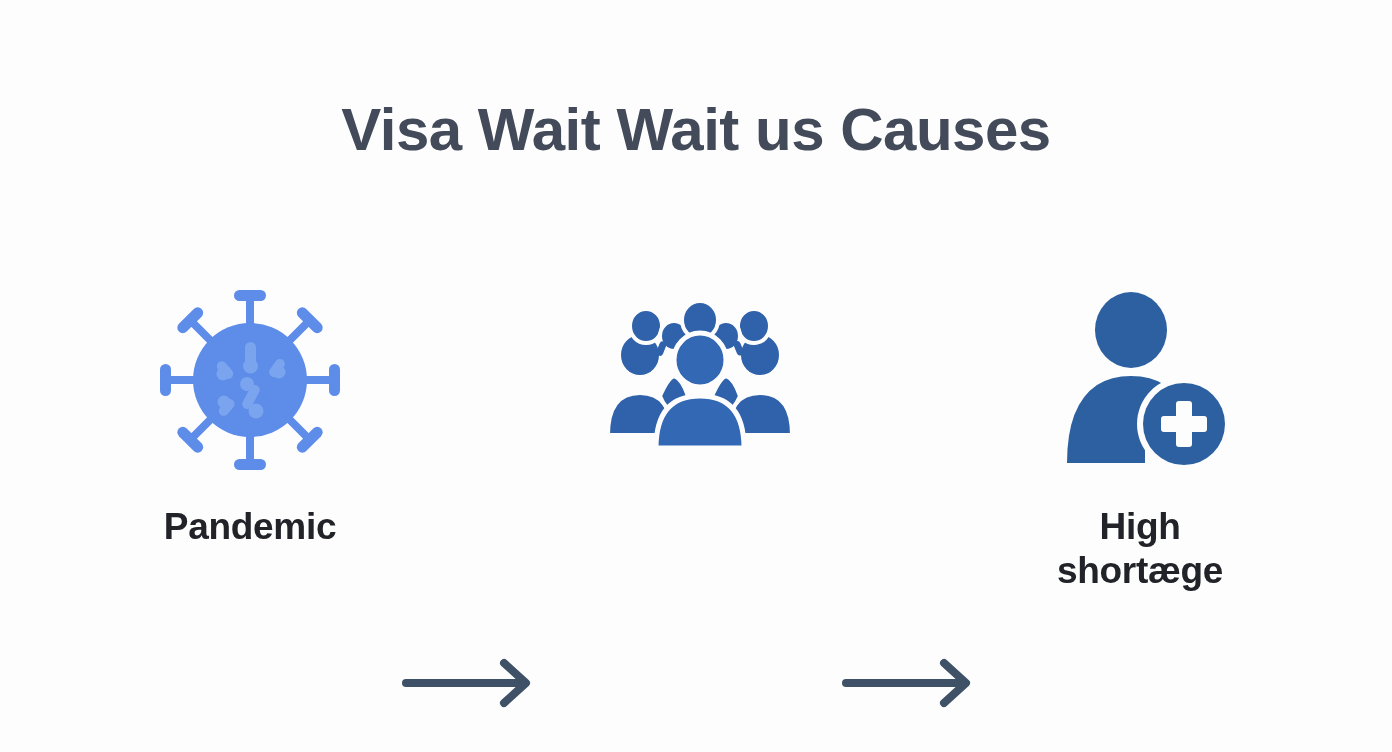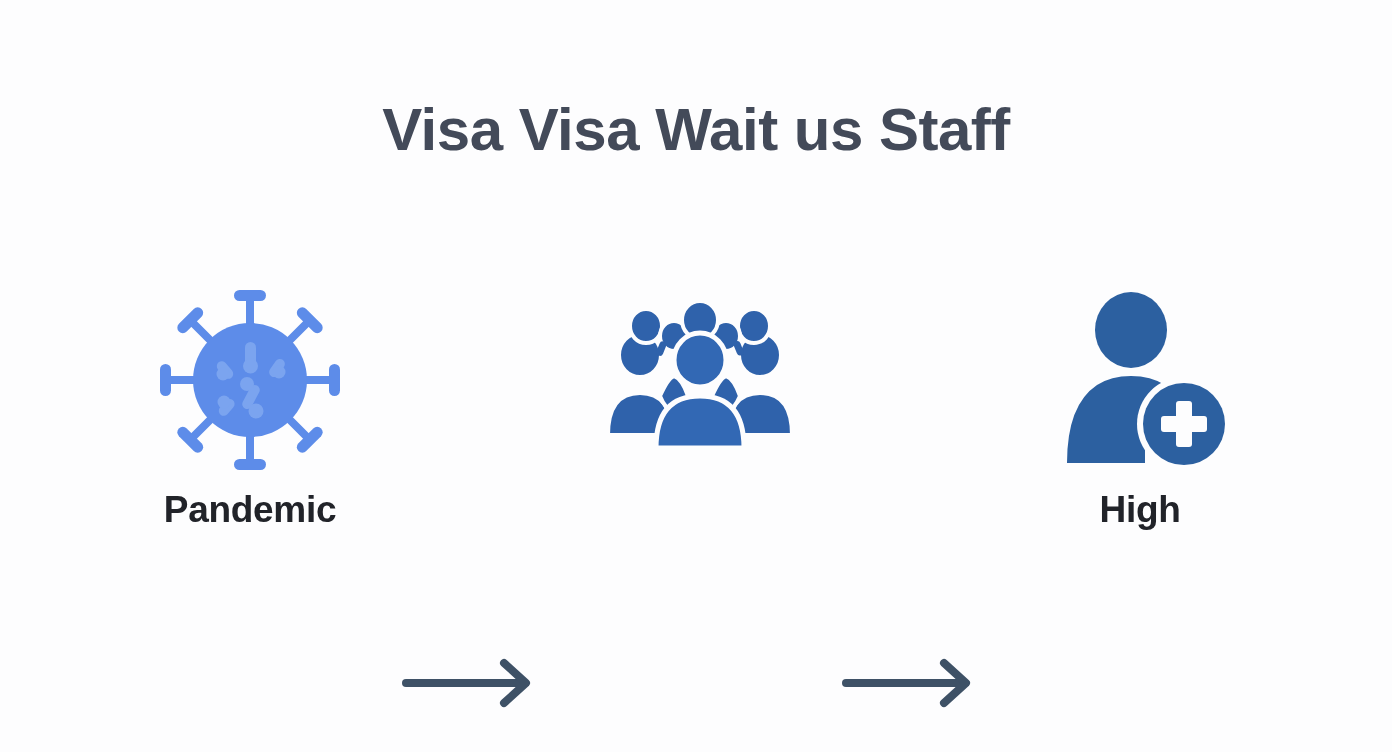--- a/index.html
+++ b/index.html
@@ -53,21 +53,21 @@
     height: 330px;
     text-align: center;
   }
   .step-icon {
     height: 200px;
     display: flex;
     align-items: center;
     justify-content: center;
   }
   .step-label {
-    margin-top: 8px;
+    margin-top: 25px;
     font-size: 37px;
     font-weight: 700;
     color: #212329;
     line-height: 1.18;
     letter-spacing: -0.3px;
   }
   .step-label .l2 { display: block; }
 
   #step-1 { left: 110px; }
   #step-2 { left: 560px; }
@@ -81,21 +81,21 @@
     height: 56px;
   }
   #arrow-1 { left: 400px; }
   #arrow-2 { left: 840px; }
 </style>
 </head>
 <body>
 
 <div id="canvas">
 
-  <div id="title">Visa Visa Wait us Staff</div>
+  <div id="title">Visa Wait Wait us Causes</div>
 
   <div id="flow">
 
     <div class="step" id="step-1">
       <div class="step-icon">
         <svg width="200" height="200" viewBox="0 0 200 200">
           <g fill="#5d8ce9">
 
             <rect x="96" y="14" width="8" height="38" rx="4"></rect>
             <rect x="96" y="148" width="8" height="38" rx="4"></rect>
@@ -195,20 +195,21 @@
           <circle cx="139" cy="139" r="41" fill="#2c60a0"></circle>
 
           <g fill="#fdfdfe">
             <rect x="131" y="116" width="16" height="46" rx="3"></rect>
             <rect x="116" y="131" width="46" height="16" rx="3"></rect>
           </g>
         </svg>
       </div>
       <div class="step-label">
         <span>High</span>
+        <span class="l2">shortæge</span>
       </div>
     </div>
 
     <div class="arrow" id="arrow-1">
       <svg width="150" height="56" viewBox="0 0 150 56">
         <g stroke="#3e5166" stroke-width="8" fill="none" stroke-linecap="round" stroke-linejoin="round">
           <line x1="6" y1="28" x2="124" y2="28"></line>
           <polyline points="104,8 126,28 104,48"></polyline>
         </g>
       </svg>

